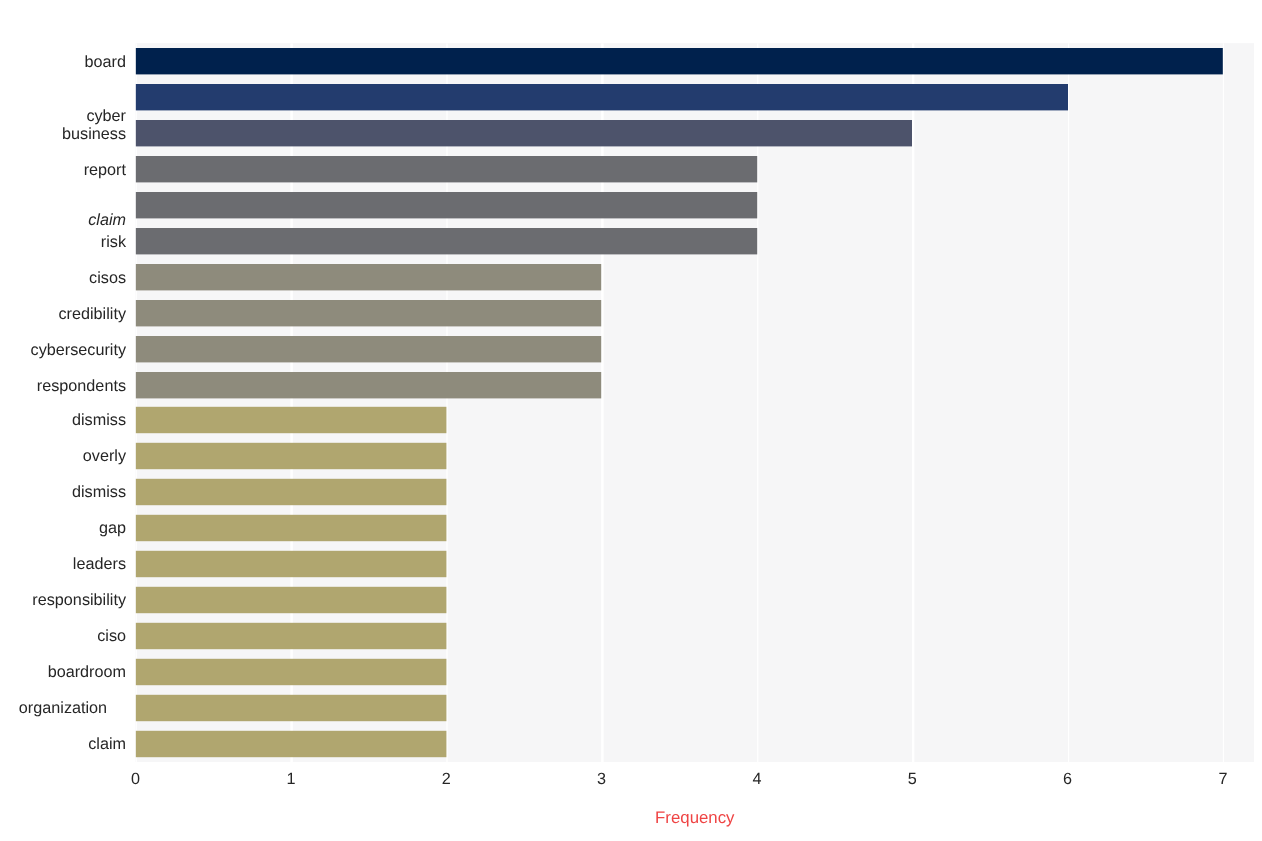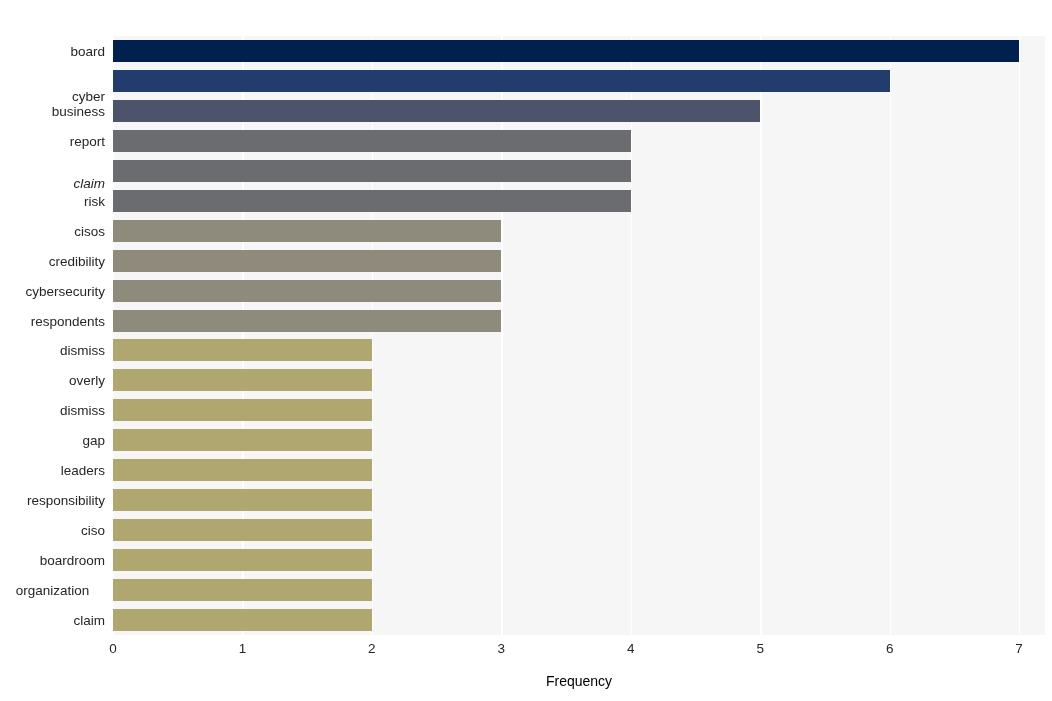--- a/index.html
+++ b/index.html
@@ -112,21 +112,21 @@
   }
 
   
   #x-axis-title {
     position: absolute;
     left: 113px;
     top: 673px;
     width: 932px;
     text-align: center;
     font-size: 14px;
-    color: #000000;
+    color: #ef4444;
   }
 </style>
 </head>
 <body>
 
 <div id="figure">
 
 
   <div id="plot-area">
     <div id="gridlines">

